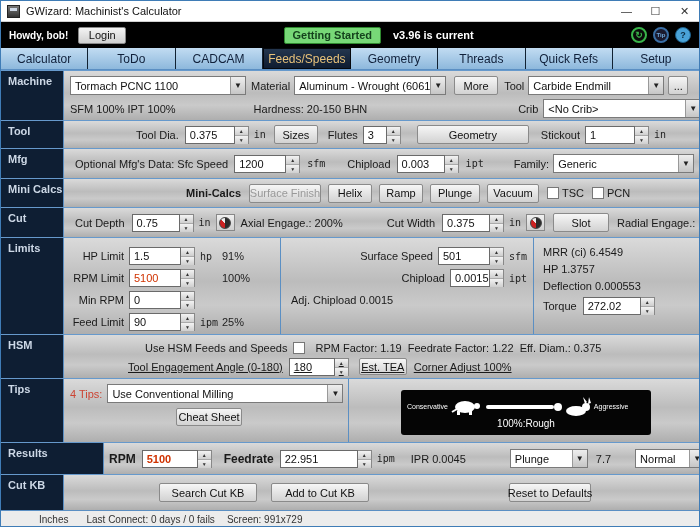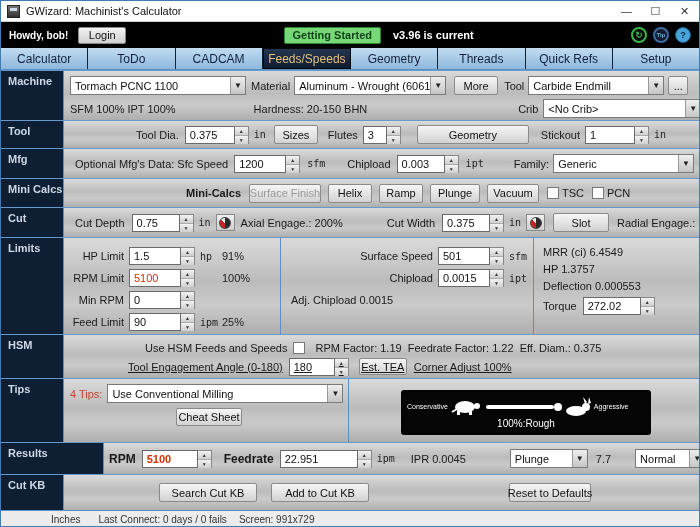--- a/index.html
+++ b/index.html
@@ -312,21 +312,21 @@
               <div class="lab" style="flex:1;">Surface Speed</div>
               <div class="field" style="width:52px;">501</div>
               <div class="spin">
                   <span>▲</span>
                   <span>▼</span>
                 </div>
               <div class="unit" style="margin:0 6px 0 5px;">sfm</div>
             </div>
             <div class="lrow" style="padding-left:10px;">
               <div class="lab" style="flex:1;">Chipload</div>
-              <div class="field" style="width:52px;">0.0015</div>
+              <div class="field" style="width:40px;">0.0015</div>
               <div class="spin">
                   <span>▲</span>
                   <span>▼</span>
                 </div>
               <div class="unit" style="margin:0 6px 0 5px;">ipt</div>
             </div>
             <div class="lrow" style="padding-left:10px;">
               <div class="lab">Adj. Chipload 0.0015</div>
             </div>
           </div>
@@ -451,18 +451,18 @@
           <div class="btn" style="width:98px;">Search Cut KB</div>
           <div class="btn" style="width:98px; margin-left:14px;">Add to Cut KB</div>
           <div class="btn" style="width:82px; margin-left:140px;">Reset to Defaults</div>
         </div>
       </div>
     </div>
 
   </div>
 
   <div class="statusbar">
-    <div style="margin-left:50px;">Inches</div>
+    <div style="margin-left:38px;">Inches</div>
     <div style="margin-left:18px;">Last Connect: 0 days / 0 fails</div>
     <div style="margin-left:12px;">Screen: 991x729</div>
   </div>
 
 </div>
 
 </body></html>

